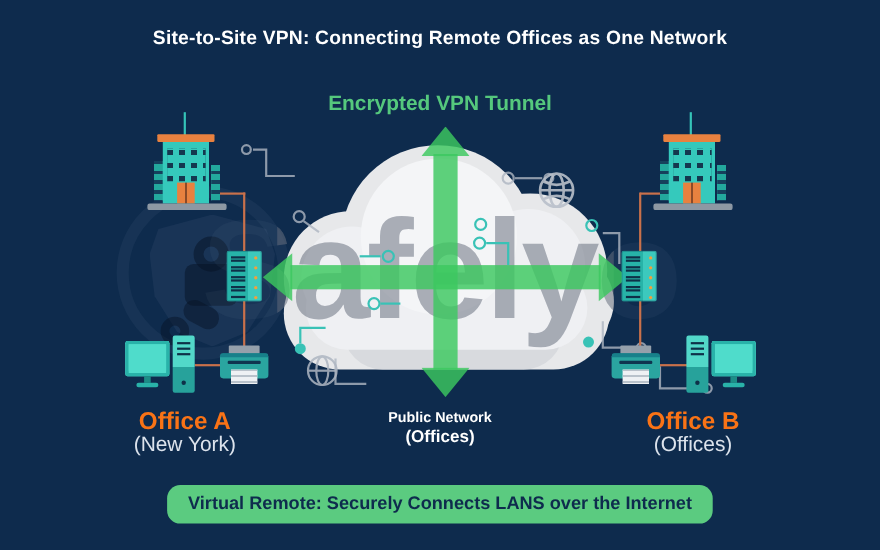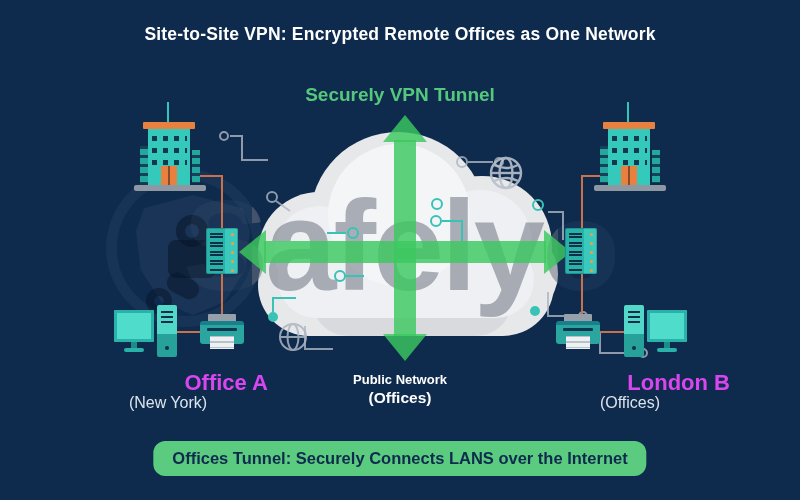--- a/index.html
+++ b/index.html
@@ -93,38 +93,38 @@
     box-shadow:inset 0 0 0 3px #29b2a9,inset 0 0 0 20px #4fdccb;}
   .monitor .scr{left:3px;top:3px;width:34px;height:24px;background:#4fdccb;}
   .monitor .neck{left:17px;top:32px;width:6px;height:6px;background:#1c8c86;}
   .monitor .foot{left:10px;top:38px;width:20px;height:4px;background:#29b2a9;border-radius:2px;}
   .ctower{width:20px;height:52px;background:linear-gradient(180deg,#52d8c9 0 55%,#27a29b 55%);border-radius:2px;}
   .ctower::before{content:"";position:absolute;left:4px;top:6px;width:12px;height:2px;background:#0e3048;
     box-shadow:0 5px #0e3048,0 10px #0e3048;}
   .ctower::after{content:"";position:absolute;left:8px;bottom:7px;width:4px;height:4px;border-radius:50%;background:#0e3048;}
 
   
-  .office-name{width:200px;text-align:right;color:#d946ef;font-size:22px;font-weight:bold;}
-  .office-loc{width:200px;text-align:center;color:#dce3ec;font-size:16px;font-weight:400;}
+  .office-name{width:200px;text-align:center;color:#f97316;font-size:22px;font-weight:bold;}
+  .office-loc{width:200px;text-align:center;color:#dce3ec;font-size:19px;font-weight:400;}
   .net-l1{left:300px;top:372px;width:200px;text-align:center;color:#ffffff;font-size:13px;font-weight:bold;}
   .net-l2{left:300px;top:389px;width:200px;text-align:center;color:#ffffff;font-size:15.5px;font-weight:bold;}
 
   
   .banner{left:50%;top:441px;transform:translateX(-50%);background:#5bcb80;color:#0e2b4d;
     font-size:16.5px;font-weight:bold;padding:8px 19px;border-radius:12px;white-space:nowrap;}
 
   svg.decor{left:0;top:0;}
 </style>
 </head>
 <body>
 
 <div id="stage">
 
-  <div class="title">Site-to-Site VPN: Encrypted Remote Offices as One Network</div>
-  <div class="tunnel-label">Securely VPN Tunnel</div>
+  <div class="title">Site-to-Site VPN: Connecting Remote Offices as One Network</div>
+  <div class="tunnel-label">Encrypted VPN Tunnel</div>
 
   <div>
     <div class="wm-ring"></div>
     <div class="wm-shield"></div>
     <div class="wm-lock-shackle"></div>
     <div class="wm-lock-body"></div>
     <div class="wm-swirl2"></div>
     <div class="wm-swirl1"></div>
   </div>
 
@@ -251,20 +251,20 @@
   <div class="ctower" style="left:624px;top:305px;"></div>
   <div class="monitor" style="left:647px;top:310px;">
     <div class="screen"></div>
     <div class="scr"></div>
     <div class="neck"></div>
     <div class="foot"></div>
   </div>
 
   <div class="office-name" style="left:68px;top:370px;">Office A</div>
   <div class="office-loc" style="left:68px;top:394px;">(New York)</div>
-  <div class="office-name" style="left:530px;top:370px;">London B</div>
+  <div class="office-name" style="left:530px;top:370px;">Office B</div>
   <div class="office-loc" style="left:530px;top:394px;">(Offices)</div>
   <div class="net-l1">Public Network</div>
   <div class="net-l2">(Offices)</div>
 
-  <div class="banner">Offices Tunnel: Securely Connects LANS over the Internet</div>
+  <div class="banner">Virtual Remote: Securely Connects LANS over the Internet</div>
 
 </div>
 
 </body></html>

